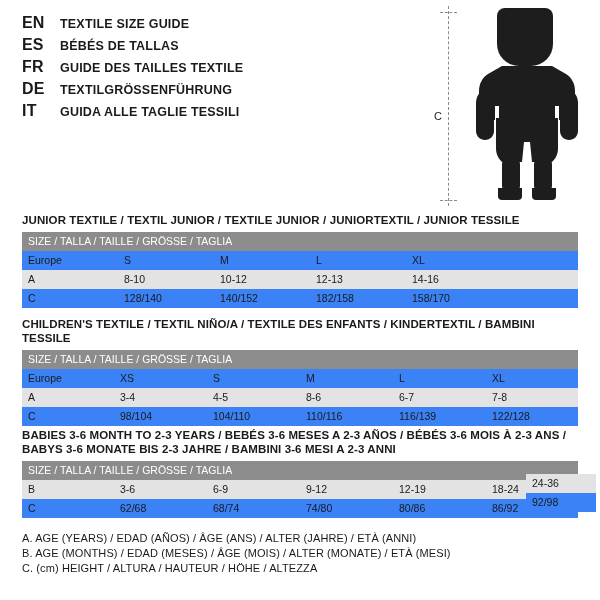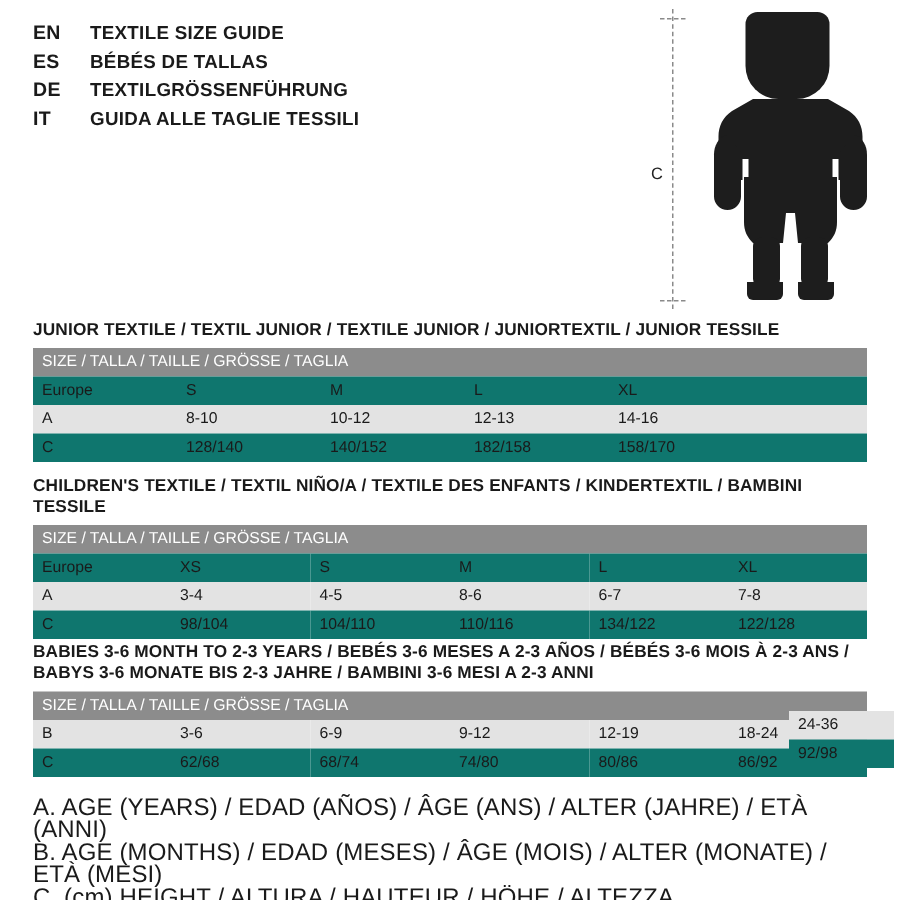--- a/index.html
+++ b/index.html
@@ -23,21 +23,21 @@
     top: 14px;
     width: 420px;
   }
   .header-row {
     display: flex;
     align-items: baseline;
     margin-bottom: 4px;
   }
   .lang-code {
     width: 38px;
-    font-size: 13px;
+    font-size: 16px;
     font-weight: bold;
     letter-spacing: 0.2px;
   }
   .lang-title {
     font-size: 12.5px;
     font-weight: bold;
     letter-spacing: 0.2px;
   }
 
   
@@ -102,46 +102,50 @@
   tr.head-row td {
     background: #8c8c8c;
     color: #ffffff;
     font-size: 10.5px;
     font-weight: normal;
   }
   tr.shaded td {
     background: #e3e3e3;
   }
   tr.plain td {
-    background: #0f766e;
+    background: #3b82f6;
   }
 
   
   .legend {
     position: absolute;
     left: 22px;
     width: 560px;
   }
   .legend div {
-    font-size: 16px;
+    font-size: 11px;
     line-height: 15px;
     letter-spacing: 0.1px;
   }
 </style>
 </head>
 <body>
 
 <div class="header">
   <div class="header-row">
     <span class="lang-code">EN</span>
     <span class="lang-title">TEXTILE SIZE GUIDE</span>
   </div>
   <div class="header-row">
     <span class="lang-code">ES</span>
     <span class="lang-title">BÉBÉS DE TALLAS</span>
+  </div>
+  <div class="header-row">
+    <span class="lang-code">FR</span>
+    <span class="lang-title">GUIDE DES TAILLES TEXTILE</span>
   </div>
   <div class="header-row">
     <span class="lang-code">DE</span>
     <span class="lang-title">TEXTILGRÖSSENFÜHRUNG</span>
   </div>
   <div class="header-row">
     <span class="lang-code">IT</span>
     <span class="lang-title">GUIDA ALLE TAGLIE TESSILI</span>
   </div>
 </div>
@@ -245,21 +249,21 @@
       <td>4-5</td>
       <td>8-6</td>
       <td>6-7</td>
       <td>7-8</td>
     </tr>
     <tr class="plain">
       <td>C</td>
       <td>98/104</td>
       <td>104/110</td>
       <td>110/116</td>
-      <td>134/122</td>
+      <td>116/139</td>
       <td>122/128</td>
     </tr>
   </tbody>
     </table>
 </div>
 
 <div class="section" style="top:428px;">
   <div class="section-title">BABIES 3-6 MONTH TO 2-3 YEARS / BEBÉS 3-6 MESES A 2-3 AÑOS / BÉBÉS 3-6 MOIS À 2-3 ANS / BABYS 3-6 MONATE BIS 2-3 JAHRE / BAMBINI 3-6 MESI A 2-3 ANNI</div>
   <table class="size-table">
     <colgroup>

